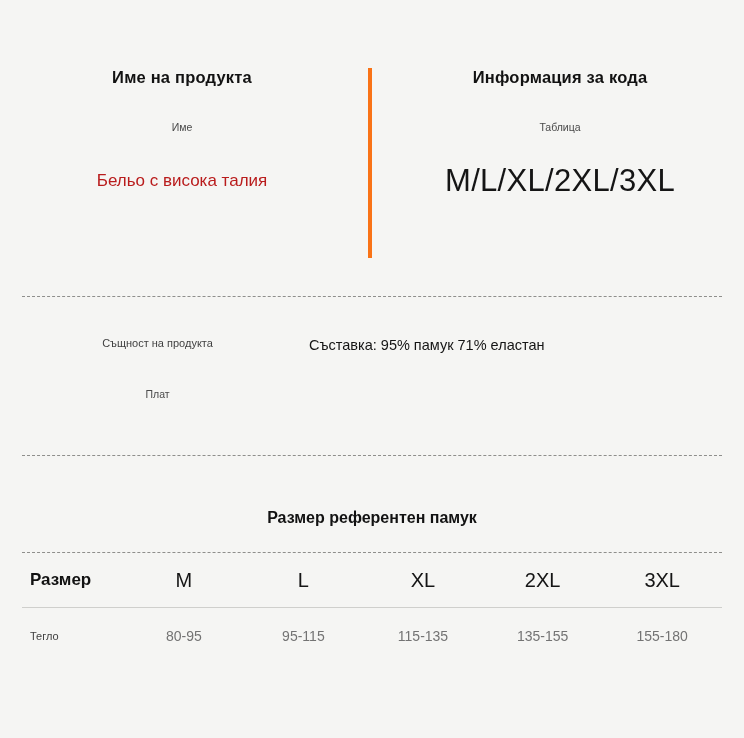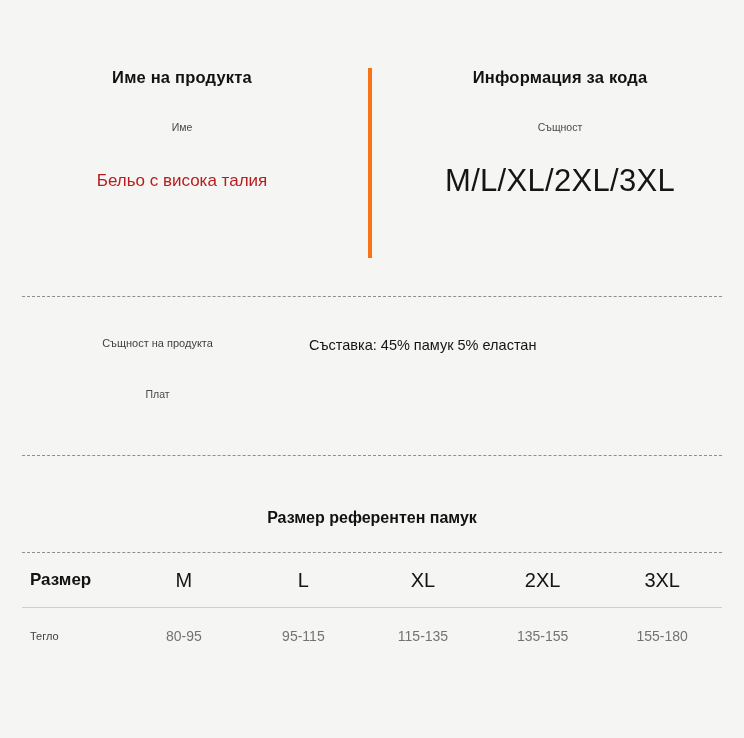--- a/index.html
+++ b/index.html
@@ -168,34 +168,34 @@
 <div class="page">
 
   <div class="top-section">
     <div class="top-col left">
       <div class="heading">Име на продукта</div>
       <div class="sub-label">Име</div>
       <div class="value-big">Бельо с висока талия</div>
     </div>
     <div class="top-col right">
       <div class="heading">Информация за кода</div>
-      <div class="sub-label">Същност</div>
+      <div class="sub-label">Таблица</div>
       <div class="value-xl">M/L/XL/2XL/3XL</div>
     </div>
   </div>
 
   <div class="dashed sep1"></div>
 
   <div class="essence">
     <div class="essence-left">
       <div class="lbl1">Същност на продукта</div>
       <div class="lbl2">Плат</div>
     </div>
     <div class="essence-right">
-      <div class="line">Съставка: 45% памук 5% еластан</div>
+      <div class="line">Съставка: 95% памук 71% еластан</div>
     </div>
   </div>
 
   <div class="dashed sep2"></div>
 
   <div class="table-title">Размер референтен памук</div>
 
   <div class="tbl">
     <div class="tbl-rule tbl-head-rule"></div>
     <table>

